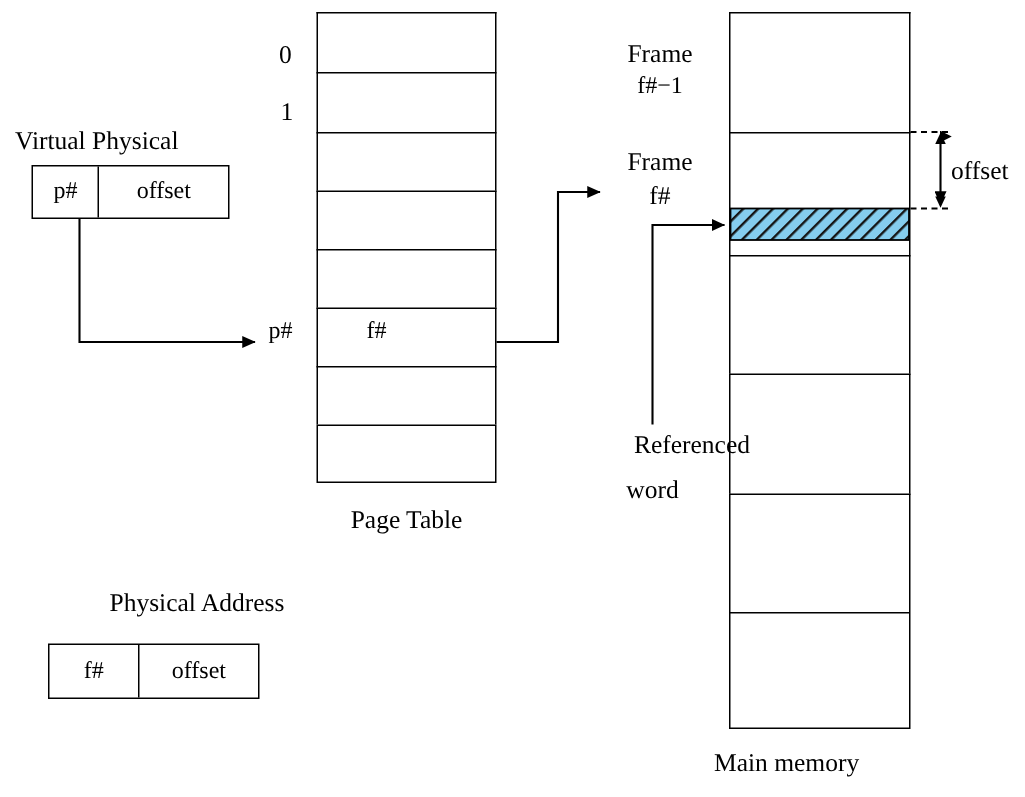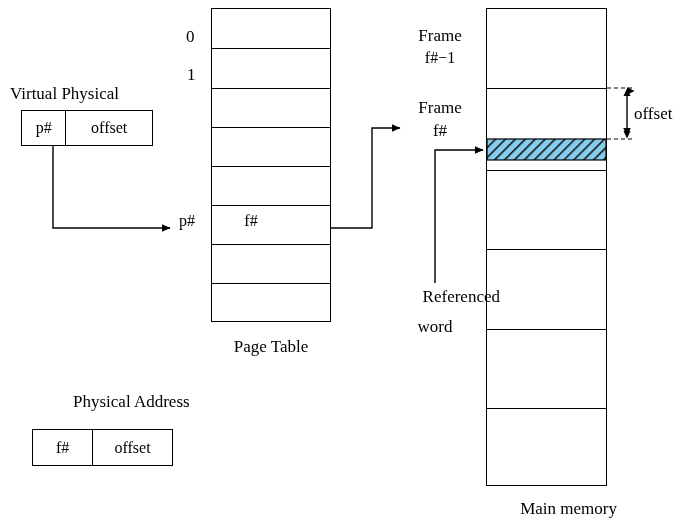--- a/index.html
+++ b/index.html
@@ -91,21 +91,21 @@
   </div>
 
   <div class="cell" style="left:486px; top:8px; width:121px; height:80px;"></div>
 
   <div class="cell" style="left:486px; top:88px; width:121px; height:82px;"></div>
   <div class="cell" style="left:486px; top:170px; width:121px; height:79px;"></div>
   <div class="cell" style="left:486px; top:249px; width:121px; height:80px;"></div>
   <div class="cell" style="left:486px; top:329px; width:121px; height:79px;"></div>
   <div class="cell last" style="left:486px; top:408px; width:121px; height:78px;"></div>
 
-  <div class="lbl lbl-c" style="left:476px; top:500px; width:141px; font-size:17px; text-align:right;">Main memory</div>
+  <div class="lbl lbl-c" style="left:476px; top:500px; width:141px; font-size:17px; text-align:left;">Main memory</div>
 
   <div class="lbl lbl-c" style="left:400px; top:27px; width:80px; font-size:17px; text-align:center;">Frame</div>
   <div class="lbl lbl-c" style="left:400px; top:50px; width:80px; font-size:16px; text-align:center;">f#−1</div>
 
   <div class="lbl lbl-c" style="left:400px; top:99px; width:80px; font-size:17px; text-align:center;">Frame</div>
   <div class="lbl lbl-c" style="left:400px; top:122px; width:80px; font-size:17px; text-align:center;">f#</div>
 
   <div class="lbl" style="left:634px; top:105px; font-size:17px;">offset</div>
 
   <div class="lbl lbl-c" style="left:370px; top:288px; width:130px; font-size:17px; text-align:right;">Referenced</div>

